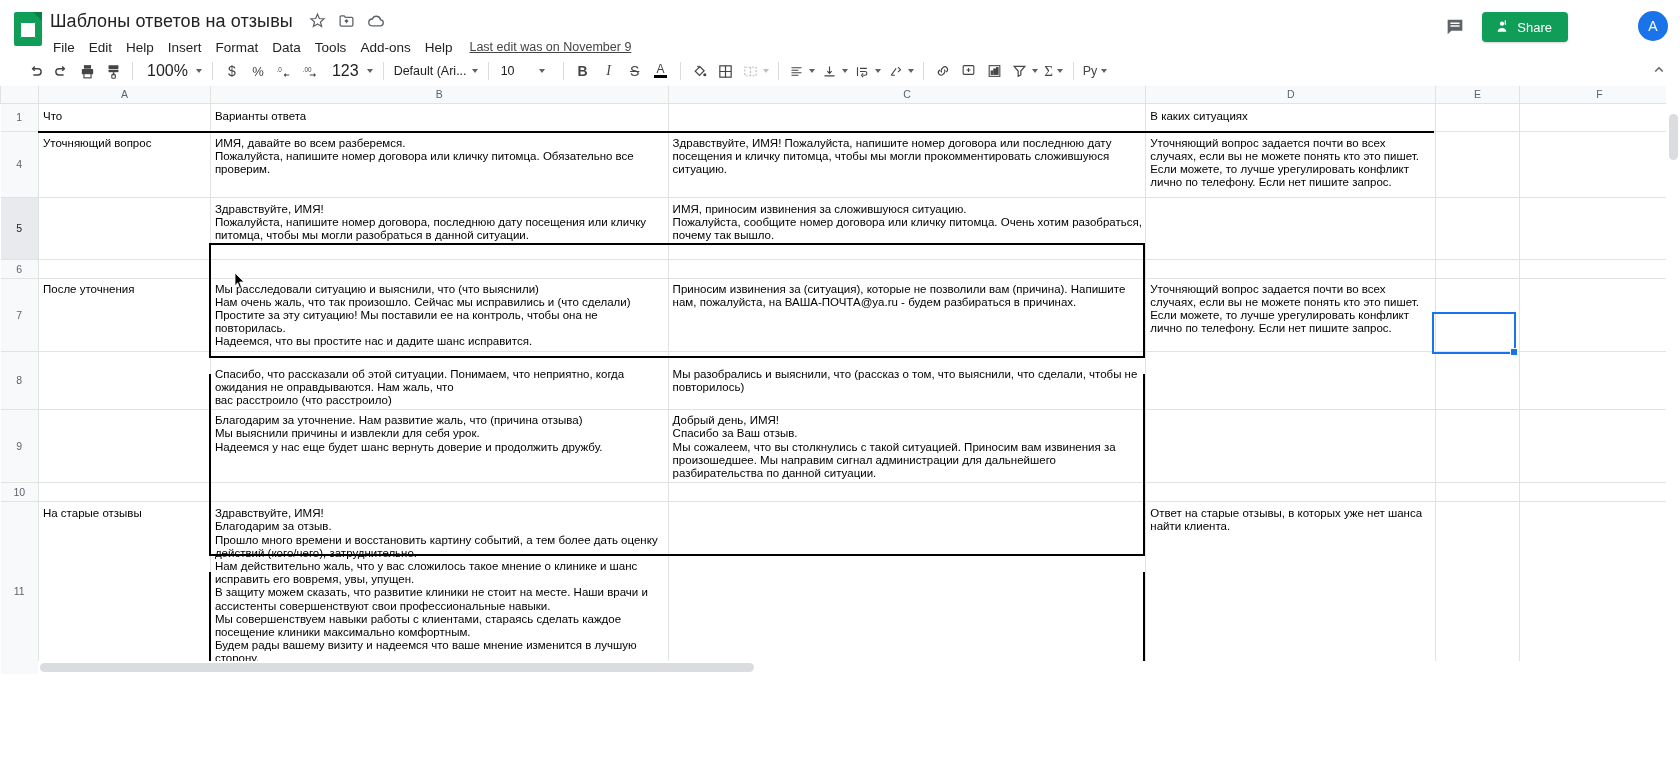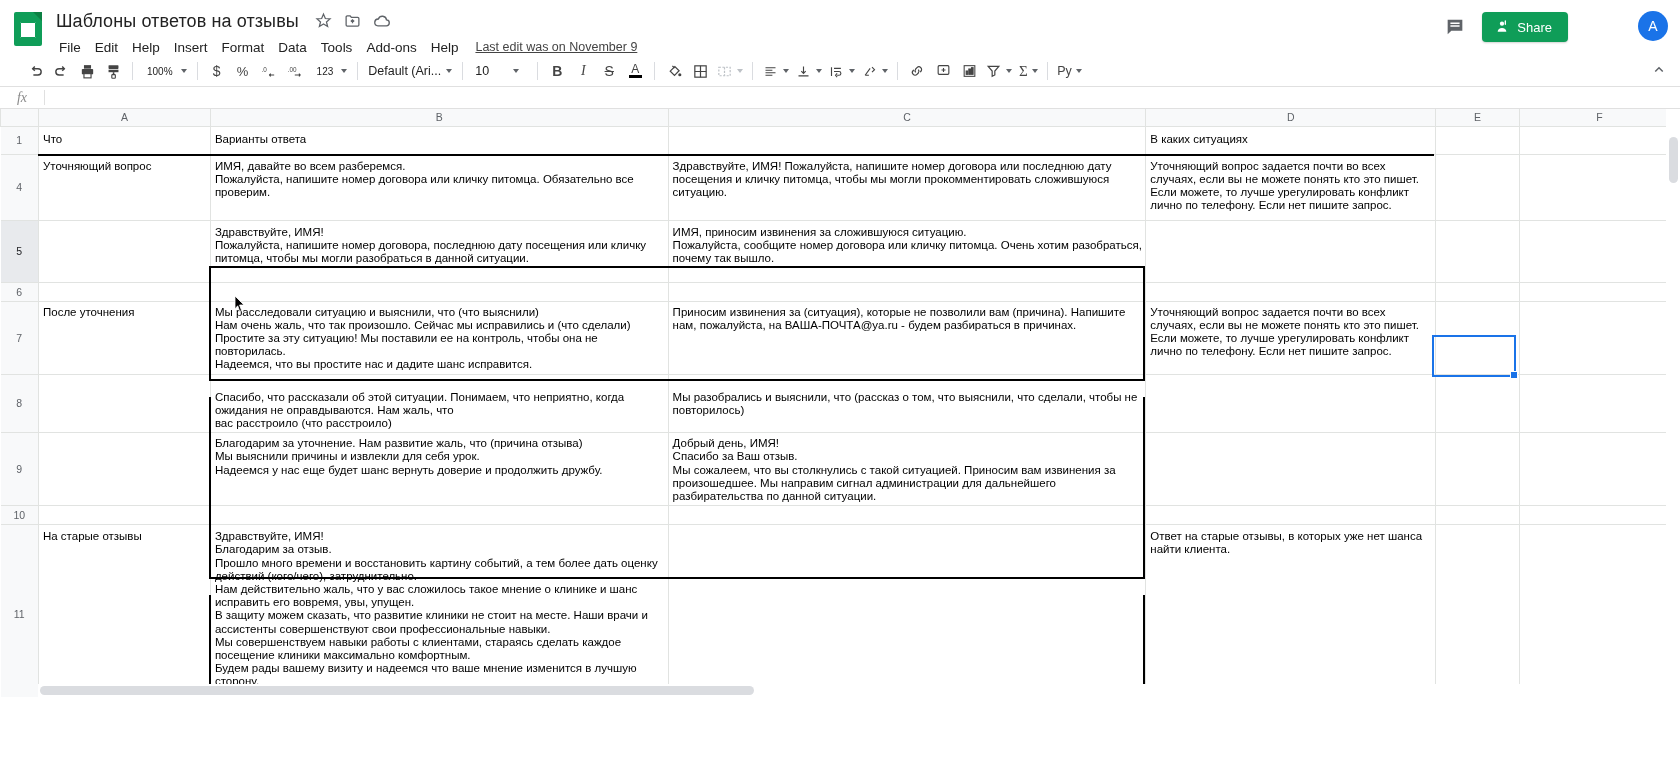--- a/index.html
+++ b/index.html
@@ -19,21 +19,21 @@
   .sheets-icon { width: 28px; height: 34px; background:#0f9d58; border-radius:2px; position:relative; }
   .sheets-icon:after {
     content:""; position:absolute; left:6px; top:10px; width:16px; height:16px;
     background:#fff; border-radius:1px;
     box-shadow: inset 0 0 0 1px #0f9d58;
   }
   .sheets-icon:before {
     content:""; position:absolute; right:0; top:0; width:9px; height:9px;
     background:#0b8043; clip-path: polygon(0 0, 100% 100%, 100% 0);
   }
-  .titleblock { margin-left: 6px; flex: 1; min-width: 0; }
+  .titleblock { flex: 1; min-width: 0; }
   .title-row { display:flex; align-items:center; height: 26px; }
   .doc-title {
     font-size: 18px; color: #222; letter-spacing: .1px; white-space: nowrap;
     padding: 1px 3px; border:1px solid transparent; border-radius:2px;
   }
   .title-icons { display:flex; align-items:center; gap:11px; margin-left: 12px; color:#5f6368; }
   .ticon { width:18px; height:18px; display:inline-block; position:relative; cursor:pointer; }
   .menu-row { display:flex; align-items:center; height: 22px; margin-top: 2px; gap: 0; }
   .menu-item {
     font-size: 13.5px; color:#222; padding: 2px 7px; border-radius:3px; cursor:pointer; white-space:nowrap;
@@ -55,21 +55,21 @@
   }
 
   
   .toolbar {
     height: 30px; display:flex; align-items:center; padding: 0 8px 0 22px;
     gap: 0; position:relative; border-bottom: 0;
   }
   .tb { height: 26px; min-width: 26px; display:flex; align-items:center; justify-content:center;
         color:#444; cursor:pointer; border-radius:3px; padding: 0 3px; font-size: 13px; }
   .tb-sep { width:1px; height:18px; background:#dadce0; margin: 0 6px; }
-  .tb-text { font-size:10px; color:#222; padding: 0 4px; }
+  .tb-text { font-size:16px; color:#222; padding: 0 4px; }
   .caret { width:0;height:0;border-left:3.5px solid transparent;border-right:3.5px solid transparent;border-top:4px solid #5f6368; margin-left:4px;}
   .tb-box { display:flex; align-items:center; height:24px; padding: 0 4px; border-radius:3px; cursor:pointer; }
   .fontname { width: 74px; font-size:12.5px; color:#222; overflow:hidden; white-space:nowrap; }
   .fontsize { width: 36px; font-size:12.5px; color:#222; text-align:left; padding-left:2px;}
   .tb-disabled { color:#bdc1c6; }
   .collapse-arrow { position:absolute; right:12px; top:5px; color:#5f6368; cursor:pointer; }
 
   
   .formulabar { height: 23px; display:flex; align-items:center; border-top:1px solid #e0e0e0; border-bottom:1px solid #e0e0e0; background:#fff; }
   .fx { width: 44px; text-align:center; color:#8a8a8a; font-style:italic; font-size:14px; font-family:"Liberation Serif", serif; }
@@ -383,25 +383,20 @@
       <span class="caret"></span>
     </div>
 
     <div class="collapse-arrow">
       <svg width="18" height="18" viewBox="0 0 24 24" stroke="#5f6368" stroke-width="2" fill="none">
           <path d="M7 14l5-5 5 5"></path>
         </svg>
     </div>
   </div>
 
-  <div class="formulabar">
-    <div class="fx">fx</div>
-    <div class="fdiv"></div>
-    <div class="finput"></div>
-  </div>
 
   <div class="gridwrap">
     <table class="sheet">
       <colgroup>
         <col style="width:38px">
           <col style="width:172px">
           <col style="width:458px">
         <col style="width:478px">
           <col style="width:290px">
           <col style="width:84px">

